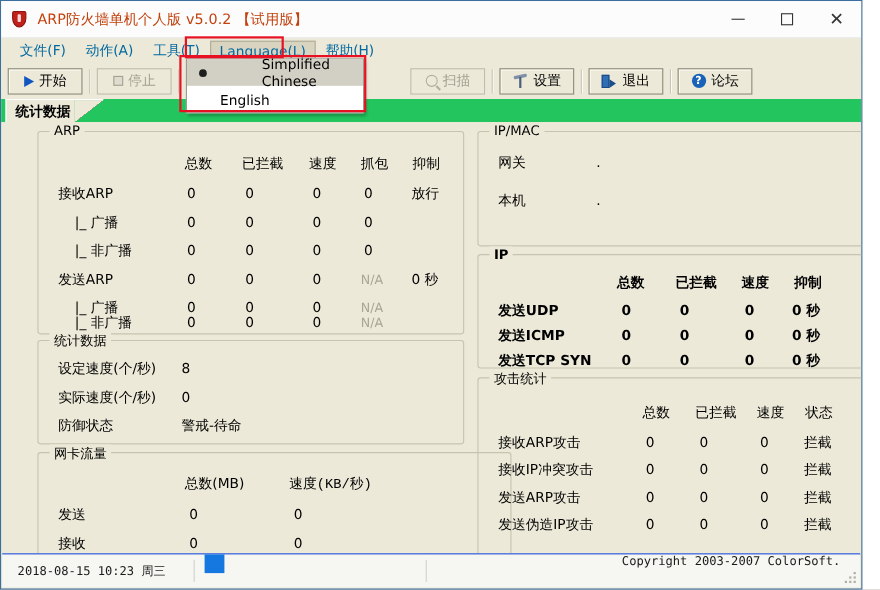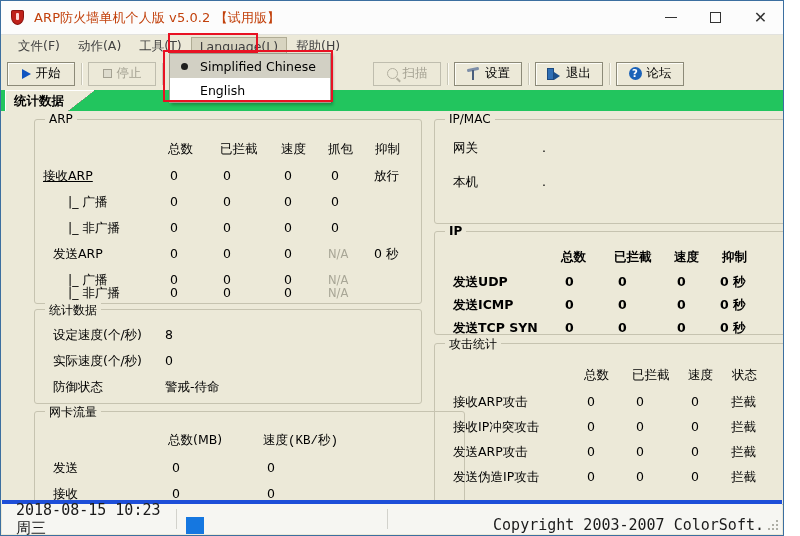--- a/index.html
+++ b/index.html
@@ -57,41 +57,41 @@
   .wb-min i{display:block;width:12px;height:1px;background:#333;}
   .wb-max i{display:block;width:11px;height:11px;border:1.3px solid #333;box-sizing:border-box;}
   .wb-close{font-size:16px;font-weight:300;}
 
   
   .menubar{
     height:22px;display:flex;align-items:center;padding-left:8px;
     background:#ece9d8;position:relative;z-index:5;
   }
   .menu-item{
-    padding:2px 9px;font-size:12.5px;color:#404040;white-space:nowrap;
+    padding:2px 9px;font-size:12.5px;color:#0369a1;white-space:nowrap;
     position:relative;
   }
   .menu-item.active{
     background:#d8d4c0;border:1px solid #b0ac95;padding:1px 8px;
   }
 
   
   .hl{position:absolute;border:2px solid #e81123;box-sizing:border-box;z-index:40;pointer-events:none;}
 
   
   .dropdown{
     position:absolute;left:168px;top:52px;width:160px;
     background:#ffffff;border:1px solid #9c9c8e;z-index:30;
     box-shadow:2px 2px 3px rgba(0,0,0,.28);
   }
   .dd-item{
     height:24px;display:flex;align-items:center;font-size:12.5px;color:#000;
     padding-left:4px;
   }
-  .dd-item.sel{background:#d2d0c4;}
+  .dd-item.sel{background:#d2d0c4;gap:38px;}
   .dd-bullet{
     width:20px;display:flex;align-items:center;justify-content:center;flex:none;
   }
   .dd-bullet i{width:7px;height:7px;border-radius:50%;background:#1e1e1e;display:block;}
   .dd-label{padding-left:6px;}
 
   
   .toolbar{
     height:33px;display:flex;align-items:center;padding-left:6px;
     background:#ece9d8;
@@ -156,23 +156,23 @@
     position:absolute;top:-8px;left:10px;background:#ece9d8;padding:0 4px;
     font-size:12px;color:#000;white-space:nowrap;
   }
   .lbl{position:absolute;font-size:12.5px;color:#000;white-space:nowrap;}
   .lbl.hdr{font-size:12.5px;}
   .lbl.na{color:#a8a696;font-size:11.5px;}
 
   
   .statusbar{
     position:absolute;left:1px;right:1px;bottom:1px;height:30px;
-    background:#f6f6f2;border-top:4px solid #1d4ed8;
-    display:flex;align-items:flex-end;
-    font-family:"DejaVu Sans Mono","Liberation Mono",monospace;font-size:15px;color:#1a1a1a;
+    background:#f6f6f2;border-top:1px solid #1d4ed8;
+    display:flex;align-items:flex-start;
+    font-family:"DejaVu Sans Mono","Liberation Mono",monospace;font-size:11px;color:#1a1a1a;
   }
   .sb-cell{height:30px;display:flex;align-items:center;padding-left:14px;position:relative;}
   .sb-div{position:absolute;right:0;top:5px;width:1px;height:20px;background:#d2d2cc;}
   .sb-prog{width:18px;height:17px;background:#1577e0;margin-left:10px;}
   .sb-copy{margin-left:auto;padding-right:18px;}
   .sb-grip{
     position:absolute;right:4px;bottom:4px;width:12px;height:12px;
   }
   .sb-grip i{position:absolute;width:2px;height:2px;background:#aeaea6;}
 </style>
@@ -260,21 +260,21 @@
 
     <div class="fieldset" style="left:32px;top:8px;width:388px;height:185px;">
       <div class="fs-legend">ARP</div>
 
       <div class="lbl hdr" style="left:133px;top:21px;">总数</div>
       <div class="lbl hdr" style="left:185px;top:21px;">已拦截</div>
       <div class="lbl hdr" style="left:246px;top:21px;">速度</div>
       <div class="lbl hdr" style="left:293px;top:21px;">抓包</div>
       <div class="lbl hdr" style="left:340px;top:21px;">抑制</div>
 
-      <div class="lbl" style="left:8px;top:48px;text-decoration:underline;">接收ARP</div>
+      <div class="lbl" style="left:18px;top:48px;">接收ARP</div>
       <div class="lbl" style="left:135px;top:48px;">0</div>
       <div class="lbl" style="left:188px;top:48px;">0</div>
       <div class="lbl" style="left:249px;top:48px;">0</div>
       <div class="lbl" style="left:296px;top:48px;">0</div>
       <div class="lbl" style="left:339px;top:48px;">放行</div>
 
       <div class="lbl" style="left:33px;top:74px;">|_ 广播</div>
       <div class="lbl" style="left:135px;top:74px;">0</div>
       <div class="lbl" style="left:188px;top:74px;">0</div>
       <div class="lbl" style="left:249px;top:74px;">0</div>

